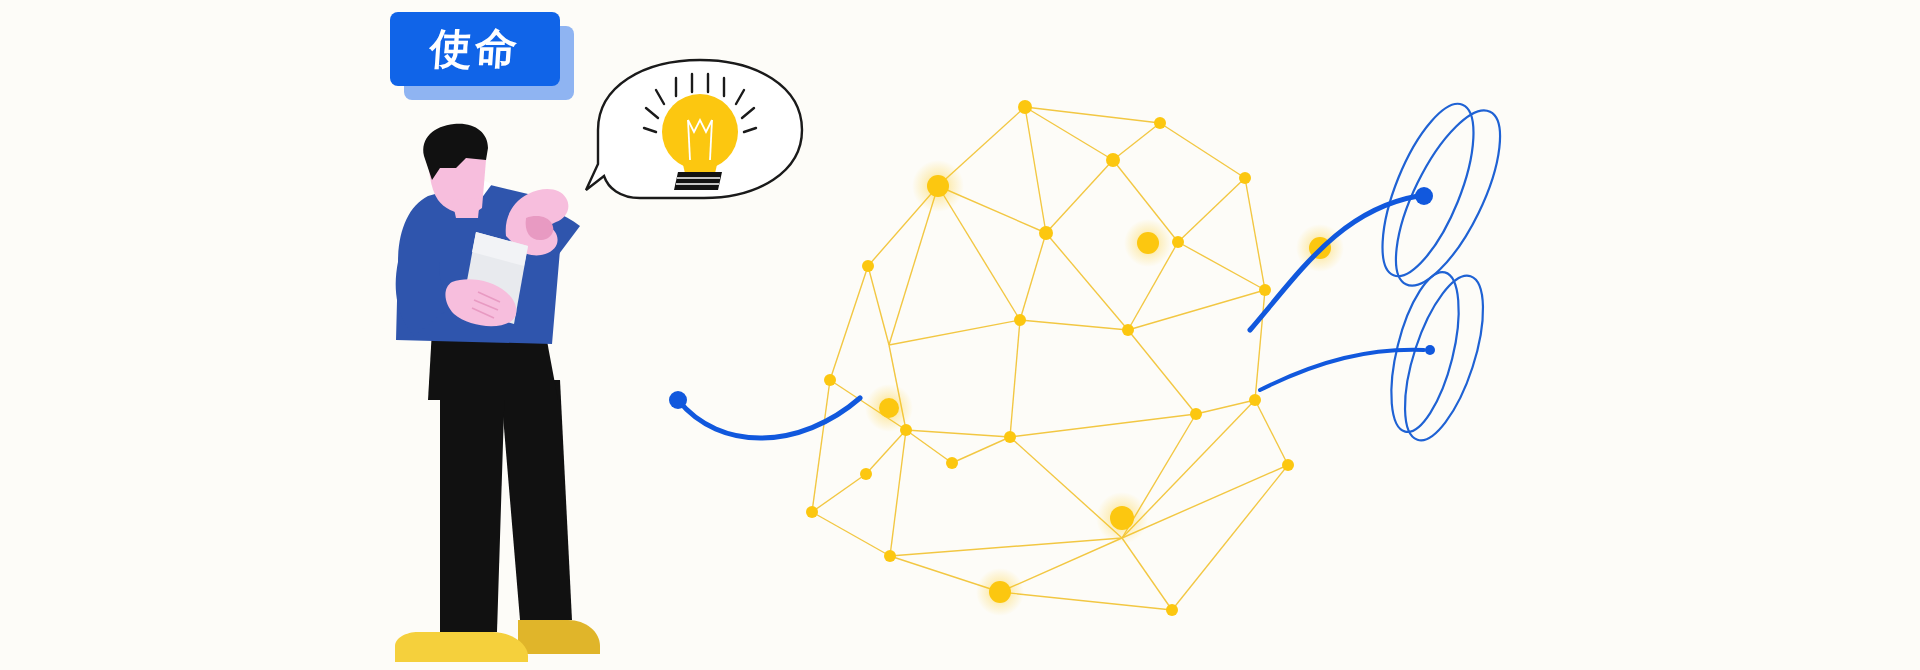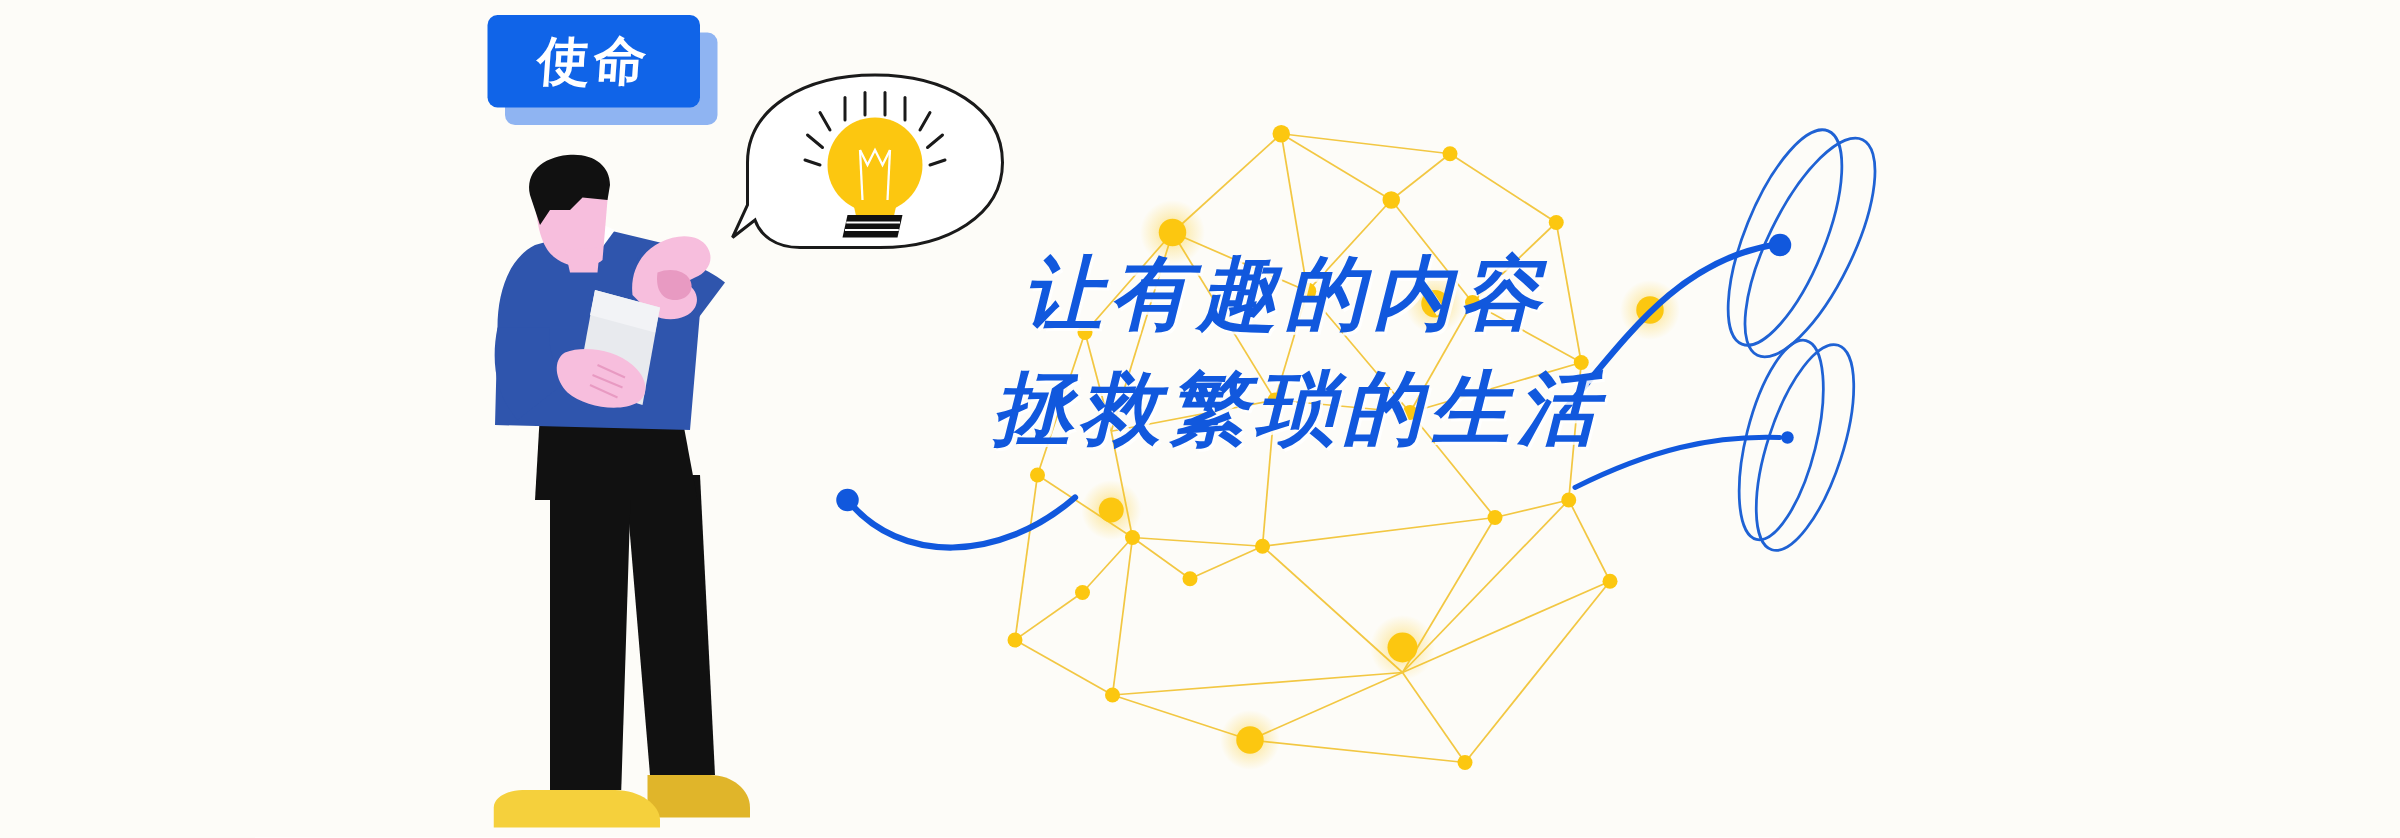--- a/index.html
+++ b/index.html
@@ -295,18 +295,14 @@
     </g>
   </svg>
 
   <div class="badge-wrap">
     <div class="badge-shadow"></div>
     <div class="badge-main">
       <span class="badge-text">使命</span>
     </div>
   </div>
 
-  <div class="headline">
-    <div class="headline-line">让有趣的内容</div>
-    <div class="headline-line second">拯救繁琐的生活</div>
-  </div>
 
 </div>
 
 </body></html>

